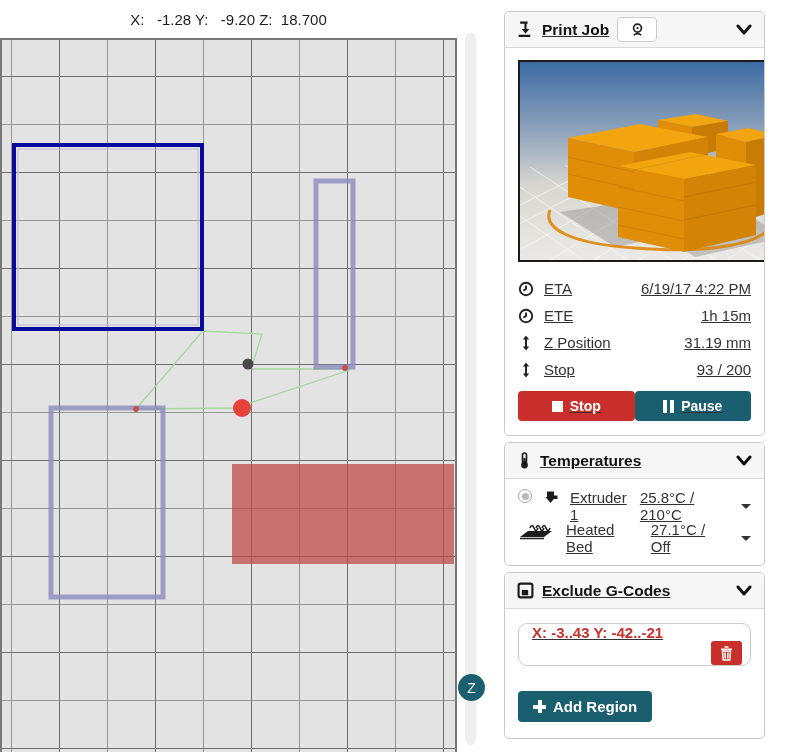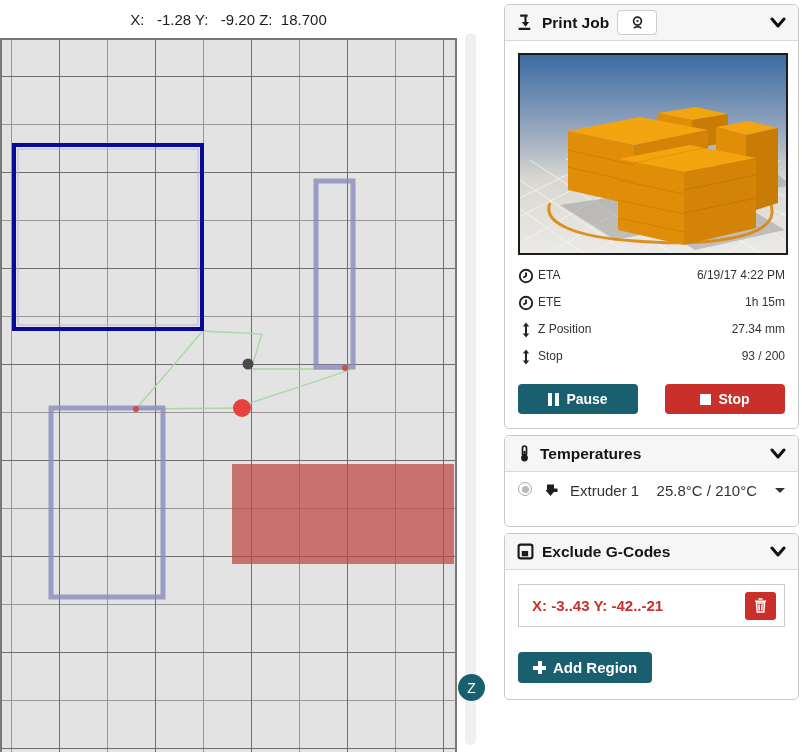--- a/index.html
+++ b/index.html
@@ -26,38 +26,38 @@
   .bed-canvas svg { position:absolute; left:0; top:0; }
 
   
   .z-track { position:absolute; left:465px; top:33px; width:11px; height:712px;
              border-radius:6px; background:#efefef; }
   .z-handle { position:absolute; left:458px; top:674px; width:27px; height:27px;
               border-radius:50%; background:#1a5f6f; color:#fff; font-size:14px;
               display:flex; align-items:center; justify-content:center; cursor:pointer; }
 
   
-  .sidebar { position:absolute; left:504px; top:4px; width:295px; }
+  .sidebar { position:absolute; left:504px; top:11px; width:261px;text-decoration:underline; }
   .panel { border:1px solid #c9c9c9; border-radius:5px; background:#fff; overflow:hidden; }
   .panel + .panel { margin-top:6px; }
   .panel-header { display:flex; align-items:center; gap:8px; height:36px; padding:0 12px;
                   background:#f6f6f6; border-bottom:1px solid #d9d9d9; }
   .panel-title { font-weight:bold; font-size:15.5px; color:#141414; }
   .chevron { margin-left:auto; display:flex; cursor:pointer; }
   .icon { display:inline-flex; flex:none; }
 
   .webcam-btn { display:inline-flex; align-items:center; justify-content:center;
                 width:40px; height:25px; background:#fff; border:1px solid #ccc;
                 border-radius:4px; cursor:pointer; }
 
   .pj-body { padding:12px 13px 14px; }
   .preview { width:270px; height:202px; border:2px solid #1c1c1c; overflow:hidden; }
 
   .stats { margin-top:13px; }
-  .stat-row { display:flex; align-items:flex-start; gap:4px; height:27px; font-size:12px; }
+  .stat-row { display:flex; align-items:center; gap:10px; height:27px; font-size:15px; }
   .stat-value { margin-left:auto; }
 
   .btn-row { display:flex; justify-content:space-between; margin-top:8px; }
   .btn { display:inline-flex; align-items:center; justify-content:center; gap:7px;
          border:none; border-radius:4px; color:#fff; font-weight:bold; font-size:14px;
          cursor:pointer; font-family:inherit; }
   .btn-stop  { width:120px; height:30px; background:#c9302c; }
   .btn-pause { width:120px; height:30px; background:#1a5f6f; }
   .stop-glyph  { width:11px; height:11px; background:#fff; display:inline-block; }
   .pause-glyph { display:inline-flex; gap:3px; }
@@ -67,22 +67,22 @@
   .temp-row { display:flex; align-items:flex-start; gap:10px; height:32px; font-size:15px; }
   .temp-value { margin-left:auto; display:inline-flex; align-items:center; gap:18px; cursor:pointer; }
   .caret-down { width:0; height:0; border-left:5px solid transparent;
                 border-right:5px solid transparent; border-top:5px solid #333; }
   .radio { width:14px; height:14px; border-radius:50%; border:1.5px solid #a8a8a8;
            background:#fdfdfd; display:inline-flex; align-items:center; justify-content:center;
            cursor:pointer; flex:none; }
   .radio i { width:7px; height:7px; border-radius:50%; background:#b9b9b9; }
 
   .ex-body { padding:14px 13px 16px; }
-  .region-card { display:flex; align-items:center; height:43px; padding:0 8px 0 13px;
-                 border:1px solid #ccc; border-radius:0; cursor:pointer; }
+  .region-card { display:flex; align-items:flex-start; height:43px; padding:0 8px 0 13px;
+                 border:1px solid #ccc; border-radius:9px; cursor:pointer;flex-direction:column; }
   .region-label { color:#c9302c; font-weight:bold; font-size:15px; }
   .trash-btn { margin-left:auto; width:31px; height:28px; background:#c9302c; border:none;
                border-radius:3px; display:inline-flex; align-items:center; justify-content:center;
                cursor:pointer; }
   .btn-add { margin-top:25px; height:31px; padding:0 15px; background:#1a5f6f; font-size:15px;text-align:center; }
   .plus-glyph { position:relative; width:13px; height:13px; display:inline-block; }
   .plus-glyph:before, .plus-glyph:after { content:""; position:absolute; background:#fff; }
   .plus-glyph:before { left:5px; top:0; width:3.5px; height:13px; }
   .plus-glyph:after  { left:0; top:5px; width:13px; height:3.5px; }
 </style>
@@ -260,47 +260,47 @@
           </div>
           <div class="stat-row">
             <span class="icon">
               <svg width="16" height="16" viewBox="0 0 16 16" fill="#222" stroke="#222">
                 <line x1="8" y1="3" x2="8" y2="13" stroke-width="2"></line>
                 <polygon points="8,0.5 4.8,4.5 11.2,4.5" stroke="none"></polygon>
                 <polygon points="8,15.5 4.8,11.5 11.2,11.5" stroke="none"></polygon>
                 </svg>
             </span>
             <span>Z Position</span>
-            <span class="stat-value">27.34 mm</span>
+            <span class="stat-value">31.19 mm</span>
           </div>
           <div class="stat-row">
             <span class="icon">
               <svg width="16" height="16" viewBox="0 0 16 16" fill="#222" stroke="#222">
                 <line x1="8" y1="3" x2="8" y2="13" stroke-width="2"></line>
                 <polygon points="8,0.5 4.8,4.5 11.2,4.5" stroke="none"></polygon>
                 <polygon points="8,15.5 4.8,11.5 11.2,11.5" stroke="none"></polygon>
                 </svg>
             </span>
             <span>Stop</span>
             <span class="stat-value">93 / 200</span>
           </div>
         </div>
 
         <div class="btn-row">
+          <button class="btn btn-stop">
+            <span class="stop-glyph"></span>
+            <span>Stop</span>
+          </button>
           <button class="btn btn-pause">
             <span class="pause-glyph">
                 <i></i>
                 <i></i>
               </span>
             <span>Pause</span>
           </button>
-          <button class="btn btn-stop">
-            <span class="stop-glyph"></span>
-            <span>Stop</span>
-          </button>
         </div>
       </div>
     </section>
 
     <section class="panel">
       <div class="panel-header">
         <span class="icon">
           <svg width="15" height="17" viewBox="0 0 15 17">
             <rect x="5.5" y="1" width="4" height="9.5" rx="2" fill="none" stroke="#1a1a1a" stroke-width="1.7"></rect>
             <circle cx="7.5" cy="13" r="3.4" fill="#1a1a1a"></circle>
@@ -325,20 +325,38 @@
               <polygon points="3.5,8 13.5,8 8.5,14"></polygon>
               <rect x="12" y="6.5" width="3.5" height="3.5"></rect>
               </svg>
           </span>
           <span>Extruder 1</span>
           <span class="temp-value">
             <span>25.8°C / 210°C</span>
             <span class="caret-down"></span>
           </span>
         </div>
+        <div class="temp-row">
+          <span class="icon">
+            <svg width="38" height="19" viewBox="0 0 38 19">
+              <g fill="none" stroke="#1d1d1d" stroke-width="1.6">
+                <path d="M12,7 q2,-5 4,0 q2,5 4,0"></path>
+                <path d="M18,7 q2,-5 4,0 q2,5 4,0"></path>
+                <path d="M24,7 q2,-5 4,0 q2,5 4,0"></path>
+              </g>
+              <polygon points="2,16 10,10 34,10 26,16" fill="#1d1d1d"></polygon>
+              <line x1="2" y1="17.5" x2="26" y2="17.5" stroke="#1d1d1d" stroke-width="1.4"></line>
+              </svg>
+          </span>
+          <span>Heated Bed</span>
+          <span class="temp-value">
+            <span>27.1°C / Off</span>
+            <span class="caret-down"></span>
+          </span>
+        </div>
       </div>
     </section>
 
     <section class="panel">
       <div class="panel-header">
         <span class="icon">
           <svg width="17" height="17" viewBox="0 0 16 16">
             <rect x="1.5" y="1.5" width="13" height="13" rx="2" fill="none" stroke="#1a1a1a" stroke-width="2"></rect>
             <rect x="4.5" y="7.5" width="6" height="5" fill="#1a1a1a"></rect>
             </svg>

